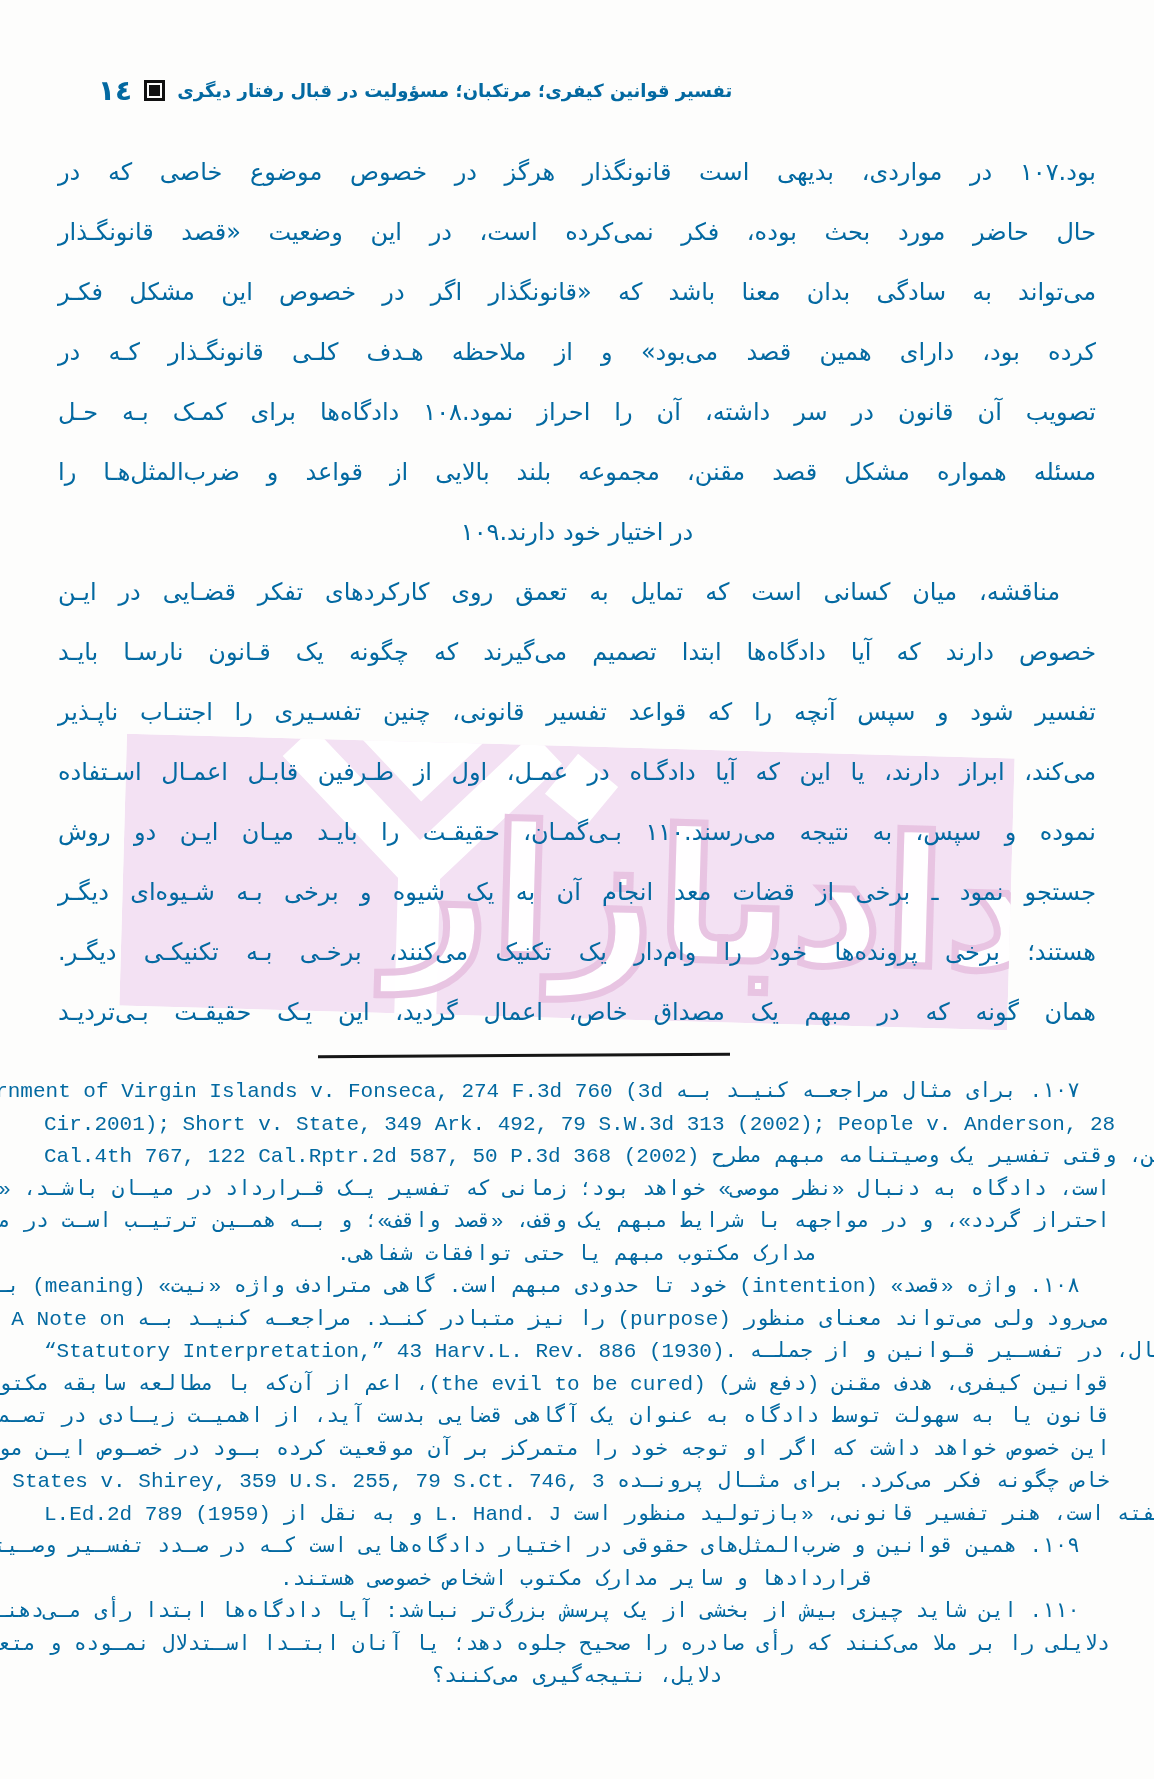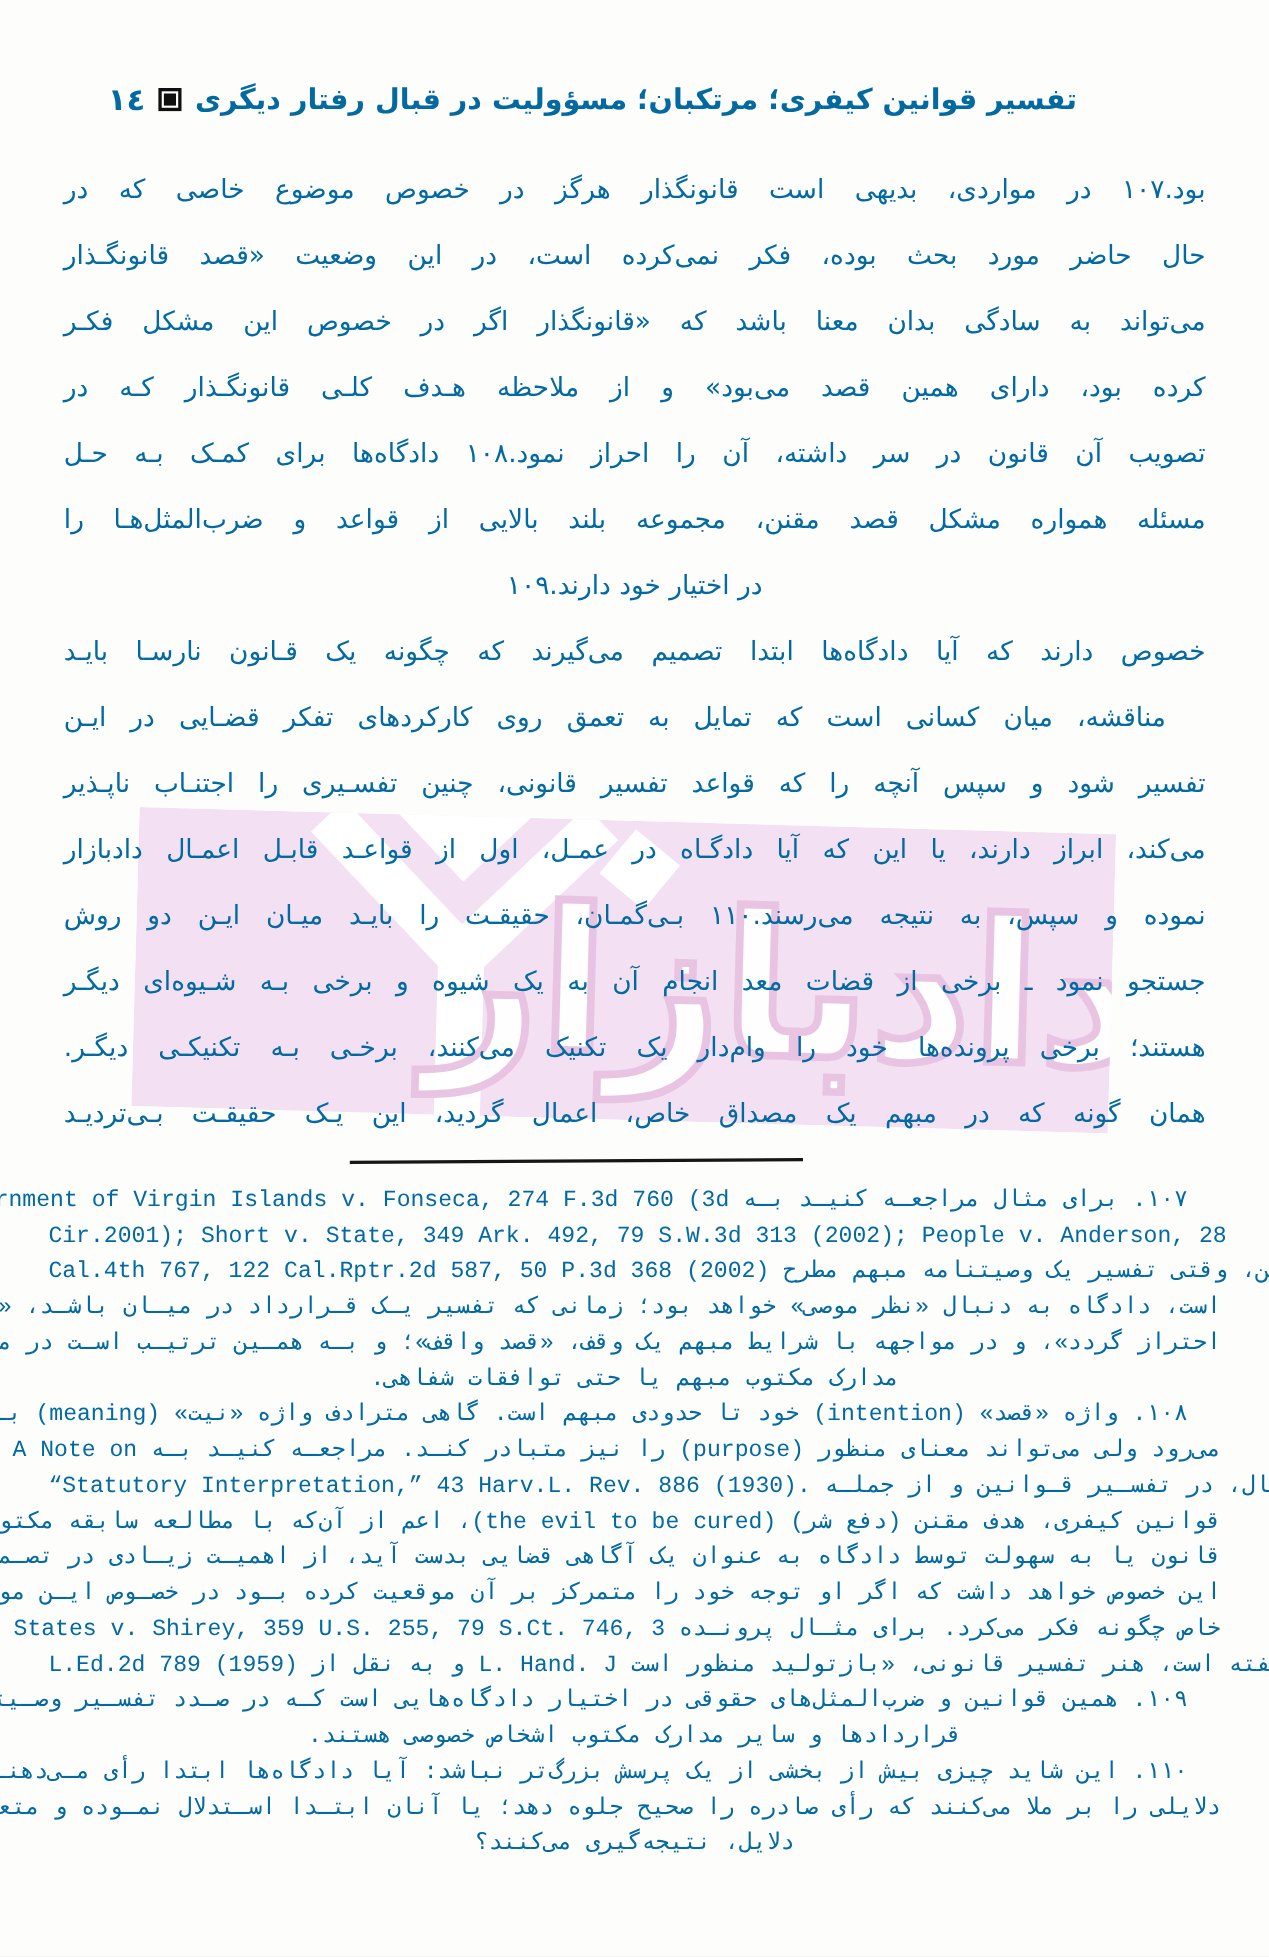--- a/index.html
+++ b/index.html
@@ -37,21 +37,21 @@
     flex: 0 0 auto;
   }
   .head-square::after {
     content: "";
     position: absolute;
     inset: 2px;
     background: #101010;
   }
   .head-title {
     direction: rtl;
-    font-size: 26px;
+    font-size: 18px;
     font-weight: bold;
     white-space: nowrap;
   }
 
   
   .watermark {
     position: absolute;
     left: 123px;
     top: 746px;
     width: 888px;
@@ -144,24 +144,24 @@
     <div>
       <div class="bline">بود.١٠٧ در مواردی، بدیهی است قانونگذار هرگز در خصوص موضوع خاصی که در</div>
       <div class="bline">حال حاضر مورد بحث بوده، فکر نمی‌کرده است، در این وضعیت «قصد قانونگـذار</div>
       <div class="bline">می‌تواند به سادگی بدان معنا باشد که «قانونگذار اگر در خصوص این مشکل فکـر</div>
       <div class="bline">کرده بود، دارای همین قصد می‌بود» و از ملاحظه هـدف کلـی قانونگـذار کـه در</div>
       <div class="bline">تصویب آن قانون در سر داشته، آن را احراز نمود.١٠٨ دادگاه‌ها برای کمـک بـه حـل</div>
       <div class="bline">مسئله همواره مشکل قصد مقنن، مجموعه بلند بالایی از قواعد و ضرب‌المثل‌هـا را</div>
       <div class="bline center-last">در اختیار خود دارند.١٠٩</div>
     </div>
     <div>
+      <div class="bline indent-first">مناقشه، میان کسانی است که تمایل به تعمق روی کارکردهای تفکر قضـایی در ایـن</div>
       <div class="bline">خصوص دارند که آیا دادگاه‌ها ابتدا تصمیم می‌گیرند که چگونه یک قـانون نارسـا بایـد</div>
-      <div class="bline indent-first">مناقشه، میان کسانی است که تمایل به تعمق روی کارکردهای تفکر قضـایی در ایـن</div>
       <div class="bline">تفسیر شود و سپس آنچه را که قواعد تفسیر قانونی، چنین تفسـیری را اجتنـاب ناپـذیر</div>
-      <div class="bline">می‌کند، ابراز دارند، یا این که آیا دادگـاه در عمـل، اول از قواعـد قابـل اعمـال دادبازار</div>
+      <div class="bline">می‌کند، ابراز دارند، یا این که آیا دادگـاه در عمـل، اول از طـرفین قابـل اعمـال اسـتفاده</div>
       <div class="bline">نموده و سپس، به نتیجه می‌رسند.١١٠ بـی‌گمـان، حقیقـت را بایـد میـان ایـن دو روش</div>
       <div class="bline">جستجو نمود ـ برخی از قضات معد انجام آن به یک شیوه و برخی بـه شـیوه‌ای دیگـر</div>
       <div class="bline">هستند؛ برخی پرونده‌ها خود را وام‌دار یک تکنیک می‌کنند، برخـی بـه تکنیکـی دیگـر.</div>
       <div class="bline">همان گونه که در مبهم یک مصداق خاص، اعمال گردید، این یـک حقیقـت بـی‌تردیـد</div>
     </div>
   </div>
 
   <div class="fnsep"></div>
 
   <div class="footnotes">

